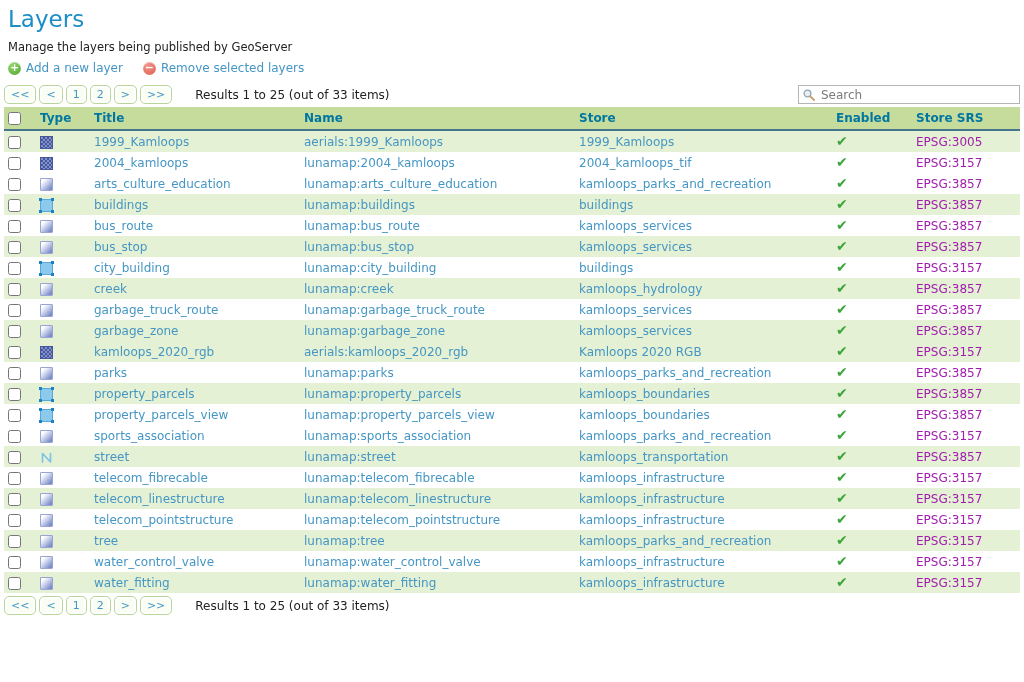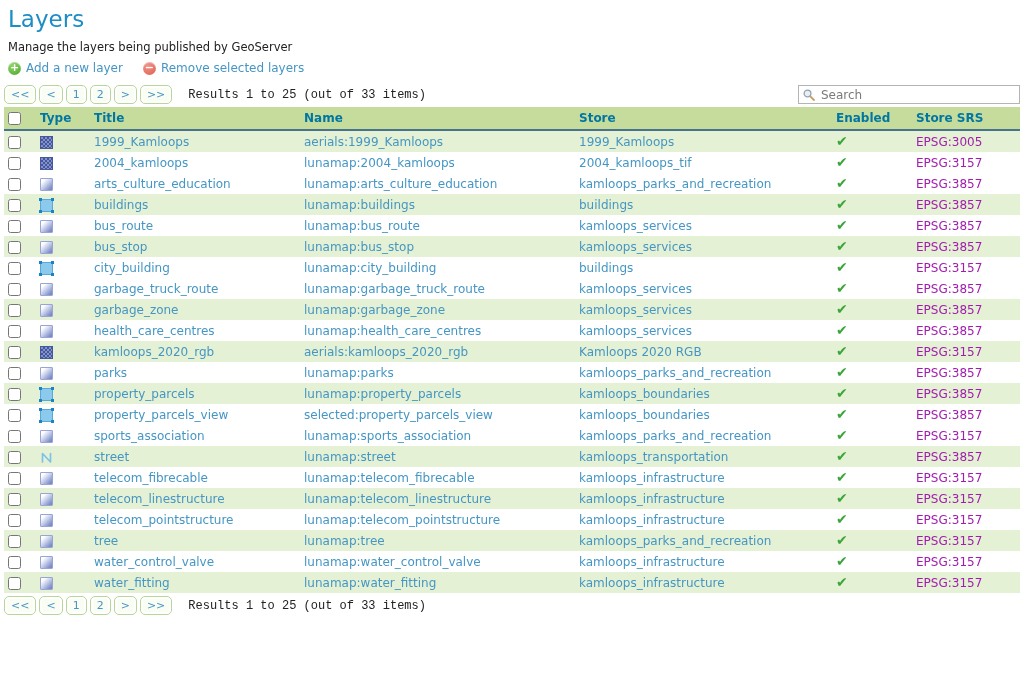--- a/index.html
+++ b/index.html
@@ -33,21 +33,21 @@
   .pager { display:flex; gap:3px; align-items:center; }
   .pg-btn {
     display:inline-block; text-align:center;
     padding: 2px 6px; min-width: 12px;
     border: 1px solid #b9d69a; border-radius: 5px;
     background: #fafdf4;
     box-shadow: inset 0 0 0 2px #fff;
     color: #4596c4; font-size: 11px; cursor: pointer;
     user-select: none;
   }
-  .results-label { margin-left: 16px; font-size: 12px; color:#222;font-family:Liberation Mono, monospace; }
+  .results-label { margin-left: 23px; font-size: 12px; color:#222; }
 
   .search-wrap { margin-left:auto; position:relative; width: 222px; }
   .search-wrap svg { position:absolute; left:4px; top:3px; }
   .search-input {
     width: 100%; height: 19px;
     border: 1px solid #b4b4b4;
     padding: 1px 4px 1px 22px;
     font-family: inherit; font-size: 12px; color:#0369a1;
     outline:none;
   }
@@ -238,20 +238,33 @@
       <span class="type-icon ti-polygon">
         
       </span>
     </td>
     <td class="c-title"><a class="lnk">city_building</a></td>
     <td class="c-name"><a class="lnk">lunamap:city_building</a></td>
     <td class="c-store"><a class="lnk">buildings</a></td>
     <td class="c-enabled"><span class="check">✔</span></td>
     <td class="c-srs">EPSG:3157</td>
   </tr>
+      <tr class="odd">
+    <td class="c-cb"><input type="checkbox" class="cb" style=""></td>
+    <td class="c-type">
+      <span class="type-icon ti-point">
+        
+      </span>
+    </td>
+    <td class="c-title"><a class="lnk">creek</a></td>
+    <td class="c-name"><a class="lnk">lunamap:creek</a></td>
+    <td class="c-store"><a class="lnk">kamloops_hydrology</a></td>
+    <td class="c-enabled"><span class="check">✔</span></td>
+    <td class="c-srs">EPSG:3857</td>
+  </tr>
       <tr class="even">
     <td class="c-cb"><input type="checkbox" class="cb" style=""></td>
     <td class="c-type">
       <span class="type-icon ti-point">
         
       </span>
     </td>
     <td class="c-title"><a class="lnk">garbage_truck_route</a></td>
     <td class="c-name"><a class="lnk">lunamap:garbage_truck_route</a></td>
     <td class="c-store"><a class="lnk">kamloops_services</a></td>
@@ -264,33 +277,20 @@
       <span class="type-icon ti-point">
         
       </span>
     </td>
     <td class="c-title"><a class="lnk">garbage_zone</a></td>
     <td class="c-name"><a class="lnk">lunamap:garbage_zone</a></td>
     <td class="c-store"><a class="lnk">kamloops_services</a></td>
     <td class="c-enabled"><span class="check">✔</span></td>
     <td class="c-srs">EPSG:3857</td>
   </tr>
-      <tr class="even">
-    <td class="c-cb"><input type="checkbox" class="cb" style=""></td>
-    <td class="c-type">
-      <span class="type-icon ti-point">
-        
-      </span>
-    </td>
-    <td class="c-title"><a class="lnk">health_care_centres</a></td>
-    <td class="c-name"><a class="lnk">lunamap:health_care_centres</a></td>
-    <td class="c-store"><a class="lnk">kamloops_services</a></td>
-    <td class="c-enabled"><span class="check">✔</span></td>
-    <td class="c-srs">EPSG:3857</td>
-  </tr>
       <tr class="odd">
     <td class="c-cb"><input type="checkbox" class="cb" style=""></td>
     <td class="c-type">
       <span class="type-icon ti-raster">
         
       </span>
     </td>
     <td class="c-title"><a class="lnk">kamloops_2020_rgb</a></td>
     <td class="c-name"><a class="lnk">aerials:kamloops_2020_rgb</a></td>
     <td class="c-store"><a class="lnk">Kamloops 2020 RGB</a></td>
@@ -324,21 +324,21 @@
     <td class="c-srs">EPSG:3857</td>
   </tr>
       <tr class="even">
     <td class="c-cb"><input type="checkbox" class="cb" style=""></td>
     <td class="c-type">
       <span class="type-icon ti-polygon">
         
       </span>
     </td>
     <td class="c-title"><a class="lnk">property_parcels_view</a></td>
-    <td class="c-name"><a class="lnk">selected:property_parcels_view</a></td>
+    <td class="c-name"><a class="lnk">lunamap:property_parcels_view</a></td>
     <td class="c-store"><a class="lnk">kamloops_boundaries</a></td>
     <td class="c-enabled"><span class="check">✔</span></td>
     <td class="c-srs">EPSG:3857</td>
   </tr>
       <tr class="even">
     <td class="c-cb"><input type="checkbox" class="cb" style=""></td>
     <td class="c-type">
       <span class="type-icon ti-point">
         
       </span>

